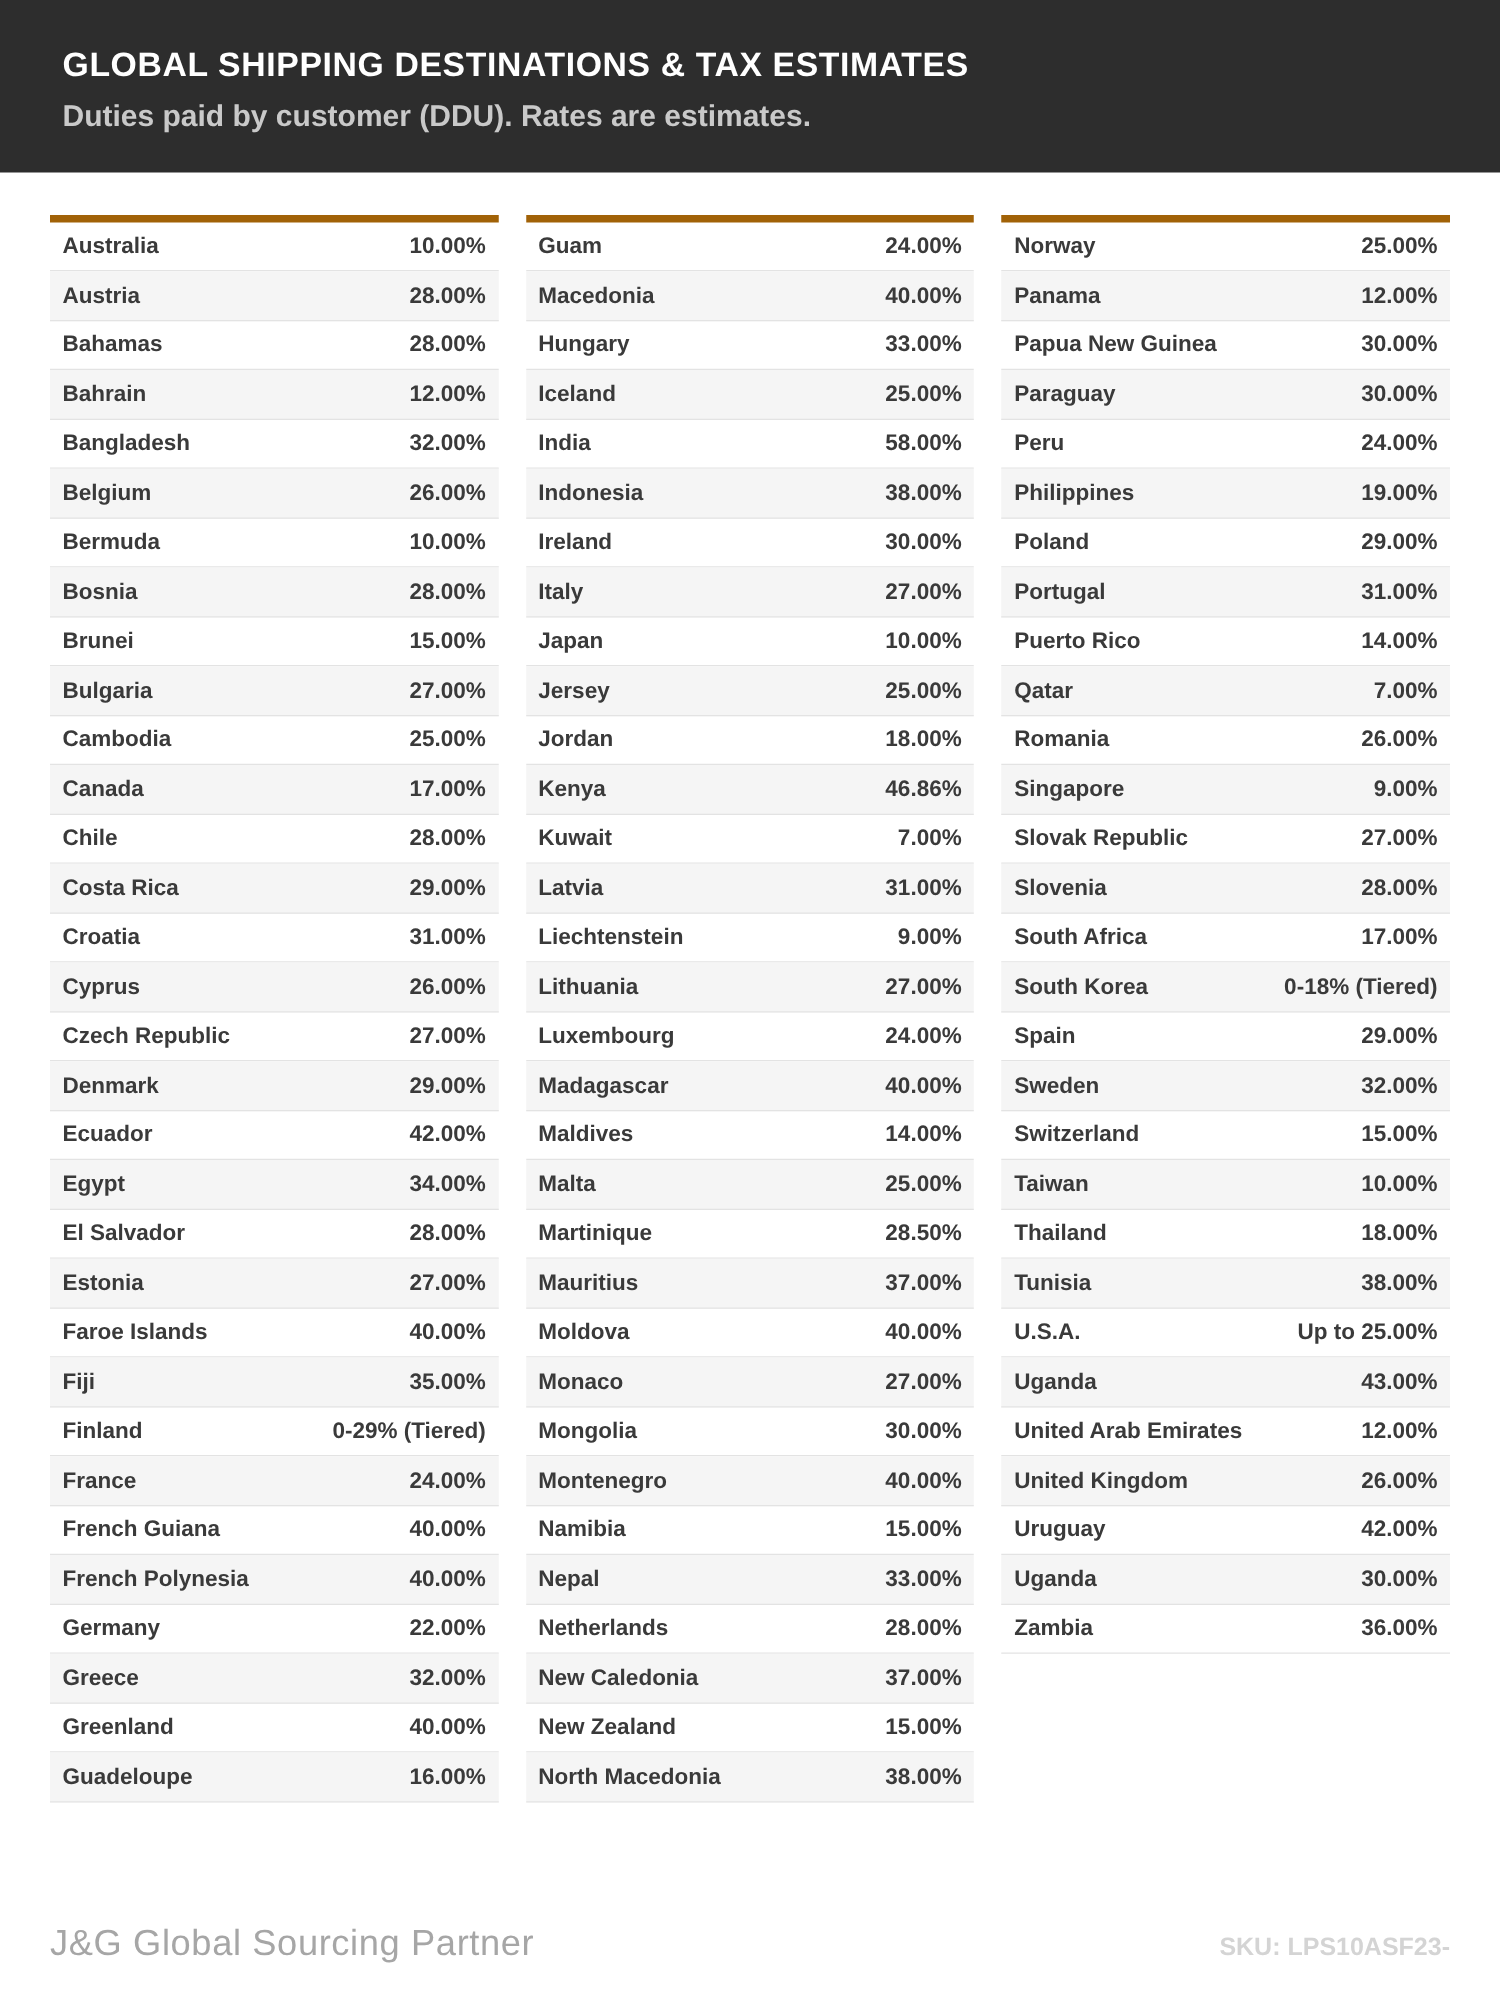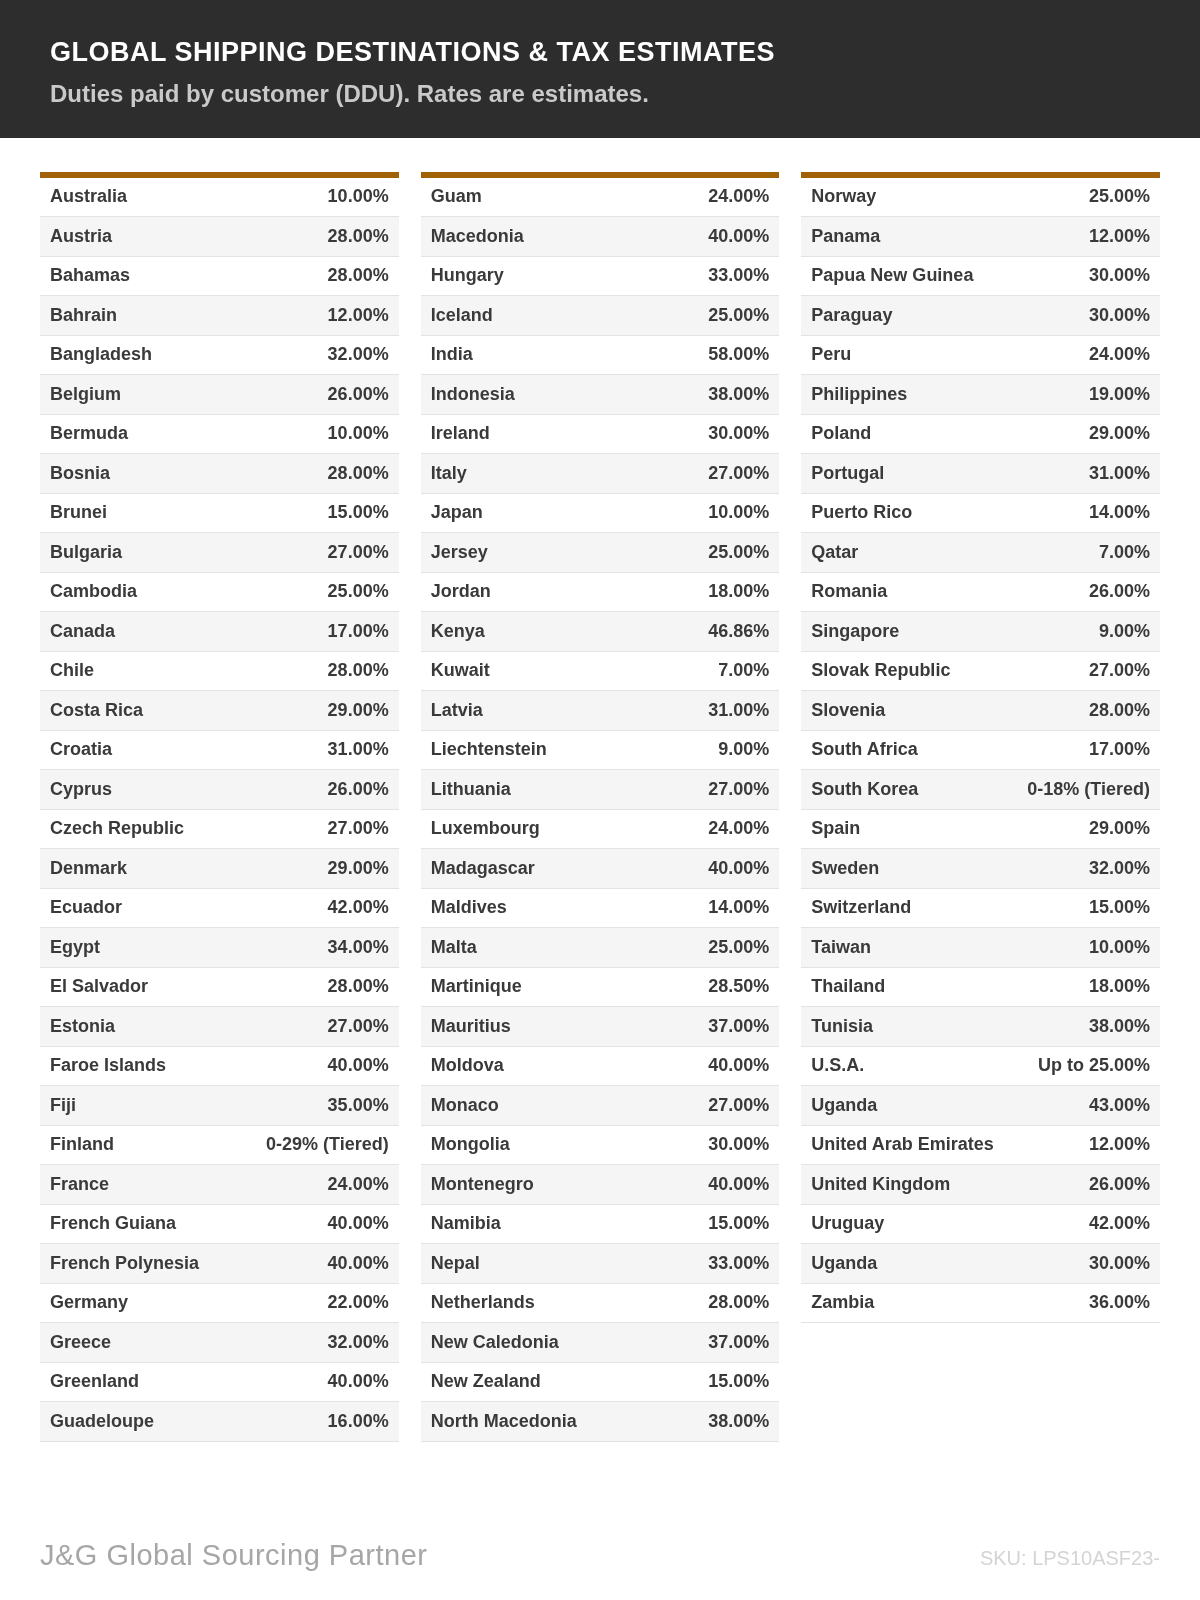--- a/index.html
+++ b/index.html
@@ -72,21 +72,21 @@
   }
   .brand {
     color: #a6a6a6;
     font-size: 29px;
     font-weight: normal;
     letter-spacing: 0.5px;
   }
   .sku {
     color: #d4d4d4;
     font-size: 20px;
-    font-weight: normal;
+    font-weight: bold;
   }
 </style>
 </head>
 <body>
 
 <div class="header">
   <h1>GLOBAL SHIPPING DESTINATIONS &amp; TAX ESTIMATES</h1>
   <div class="subtitle">Duties paid by customer (DDU). Rates are estimates.</div>
 </div>
 

